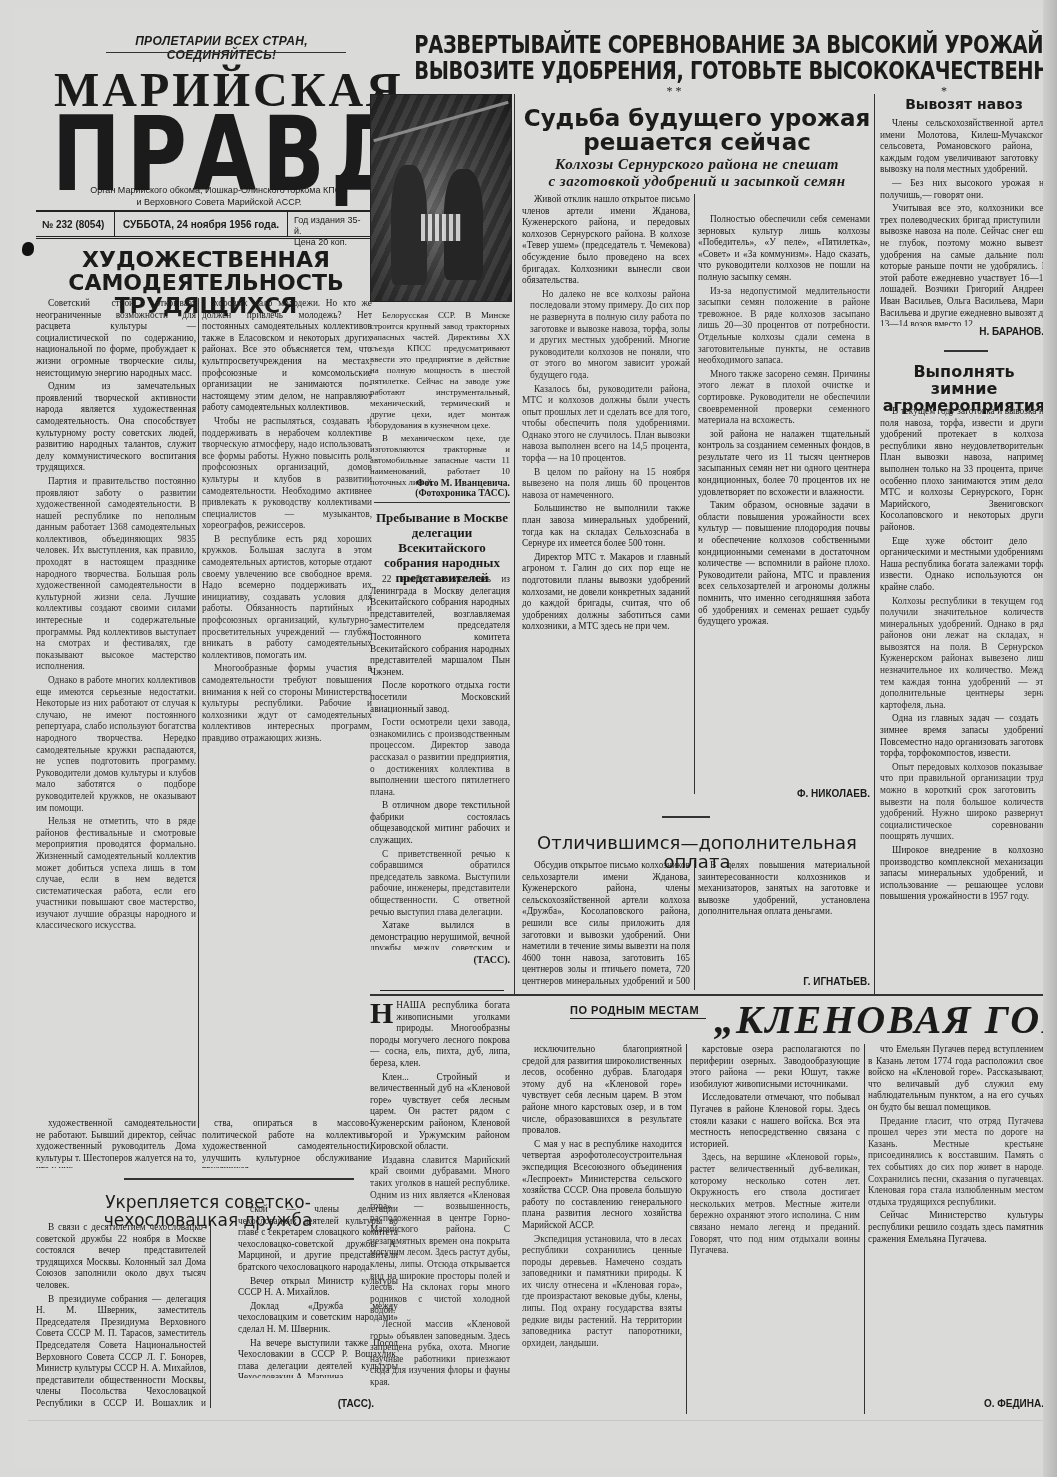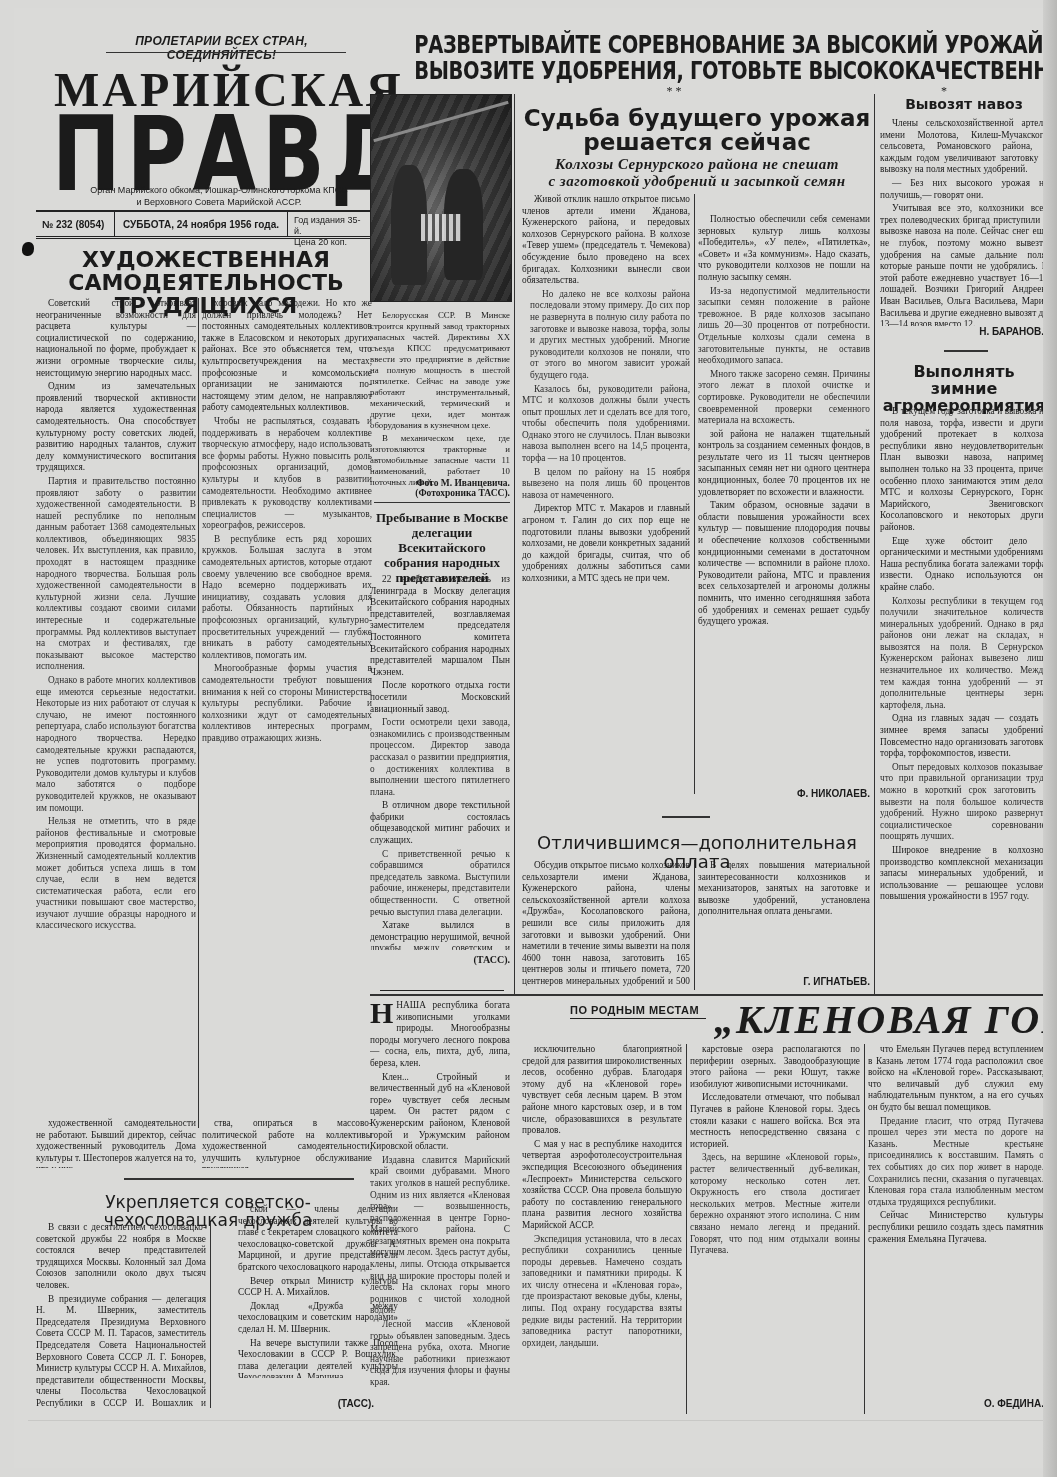--- a/index.html
+++ b/index.html
@@ -171,20 +171,21 @@
   </div>
   <div class="abs h-big" style="left:508px;top:98px;width:350px;font-size:23px;">
     <div>Судьба будущего урожая</div>
     <div>решается сейчас</div>
   </div>
   <div class="col" style="left:508px;top:186px;width:168px;height:620px;">
     <p>Живой отклик нашло открытое письмо членов артели имени Жданова, Куженерского района, и передовых колхозов Сернурского района. В колхозе «Тевер ушем» (председатель т. Чемекова) обсуждение было проведено на всех бригадах. Колхозники вынесли свои обязательства.</p>
     <p style="color:#2d2d2d;margin-left:8px;">Но далеко не все колхозы района последовали этому примеру. До сих пор не развернута в полную силу работа по заготовке и вывозке навоза, торфа, золы и других местных удобрений. Многие руководители колхозов не поняли, что от этого во многом зависит урожай будущего года.</p>
     <p style="color:#2d2d2d;">Казалось бы, руководители района, МТС и колхозов должны были учесть опыт прошлых лет и сделать все для того, чтобы обеспечить поля удобрениями. Однако этого не случилось. План вывозки навоза выполнен всего на 14,5 процента, торфа — на 10 процентов.</p>
     <p style="color:#2d2d2d;">В целом по району на 15 ноября вывезено на поля лишь 60 процентов навоза от намеченного.</p>
+    <p>Большинство не выполнили также план завоза минеральных удобрений, тогда как на складах Сельхозснаба в Сернуре их имеется более 500 тонн.</p>
     <p>Директор МТС т. Макаров и главный агроном т. Галин до сих пор еще не подготовили планы вывозки удобрений колхозами, не довели конкретных заданий до каждой бригады, считая, что об удобрениях должны заботиться сами колхозники, а МТС здесь не при чем.</p>
   </div>
   <div class="rule-v" style="left:680px;top:186px;height:600px;"></div>
   <div class="col" style="left:684px;top:186px;width:172px;height:560px;margin-top:20px;">
     <p>Полностью обеспечили себя семенами зерновых культур лишь колхозы «Победитель», «У пеле», «Пятилетка», «Совет» и «За коммунизм». Надо сказать, что руководители колхозов не пошли на полную засыпку семян.</p>
     <p style="color:#2d2d2d;">Из-за недопустимой медлительности засыпки семян положение в районе тревожное. В ряде колхозов засыпано лишь 20—30 процентов от потребности. Отдельные колхозы сдали семена в заготовительные пункты, не оставив необходимого запаса.</p>
     <p style="color:#2d2d2d;">Много также засорено семян. Причины этого лежат в плохой очистке и сортировке. Руководители не обеспечили своевременной проверки семенного материала на всхожесть.</p>
     <p>зой района не налажен тщательный контроль за созданием семенных фондов, в результате чего из 11 тысяч центнеров засыпанных семян нет ни одного центнера кондиционных, более 70 процентов их не удовлетворяет по всхожести и влажности.</p>
     <p>Таким образом, основные задачи в области повышения урожайности всех культур — повышение плодородия почвы и обеспечение колхозов собственными кондиционными семенами в достаточном количестве — вспомнили в районе плохо. Руководители района, МТС и правления всех сельхозартелей и агрономы должны помнить, что именно сегодняшняя забота об удобрениях и семенах решает судьбу будущего урожая.</p>
   </div>

